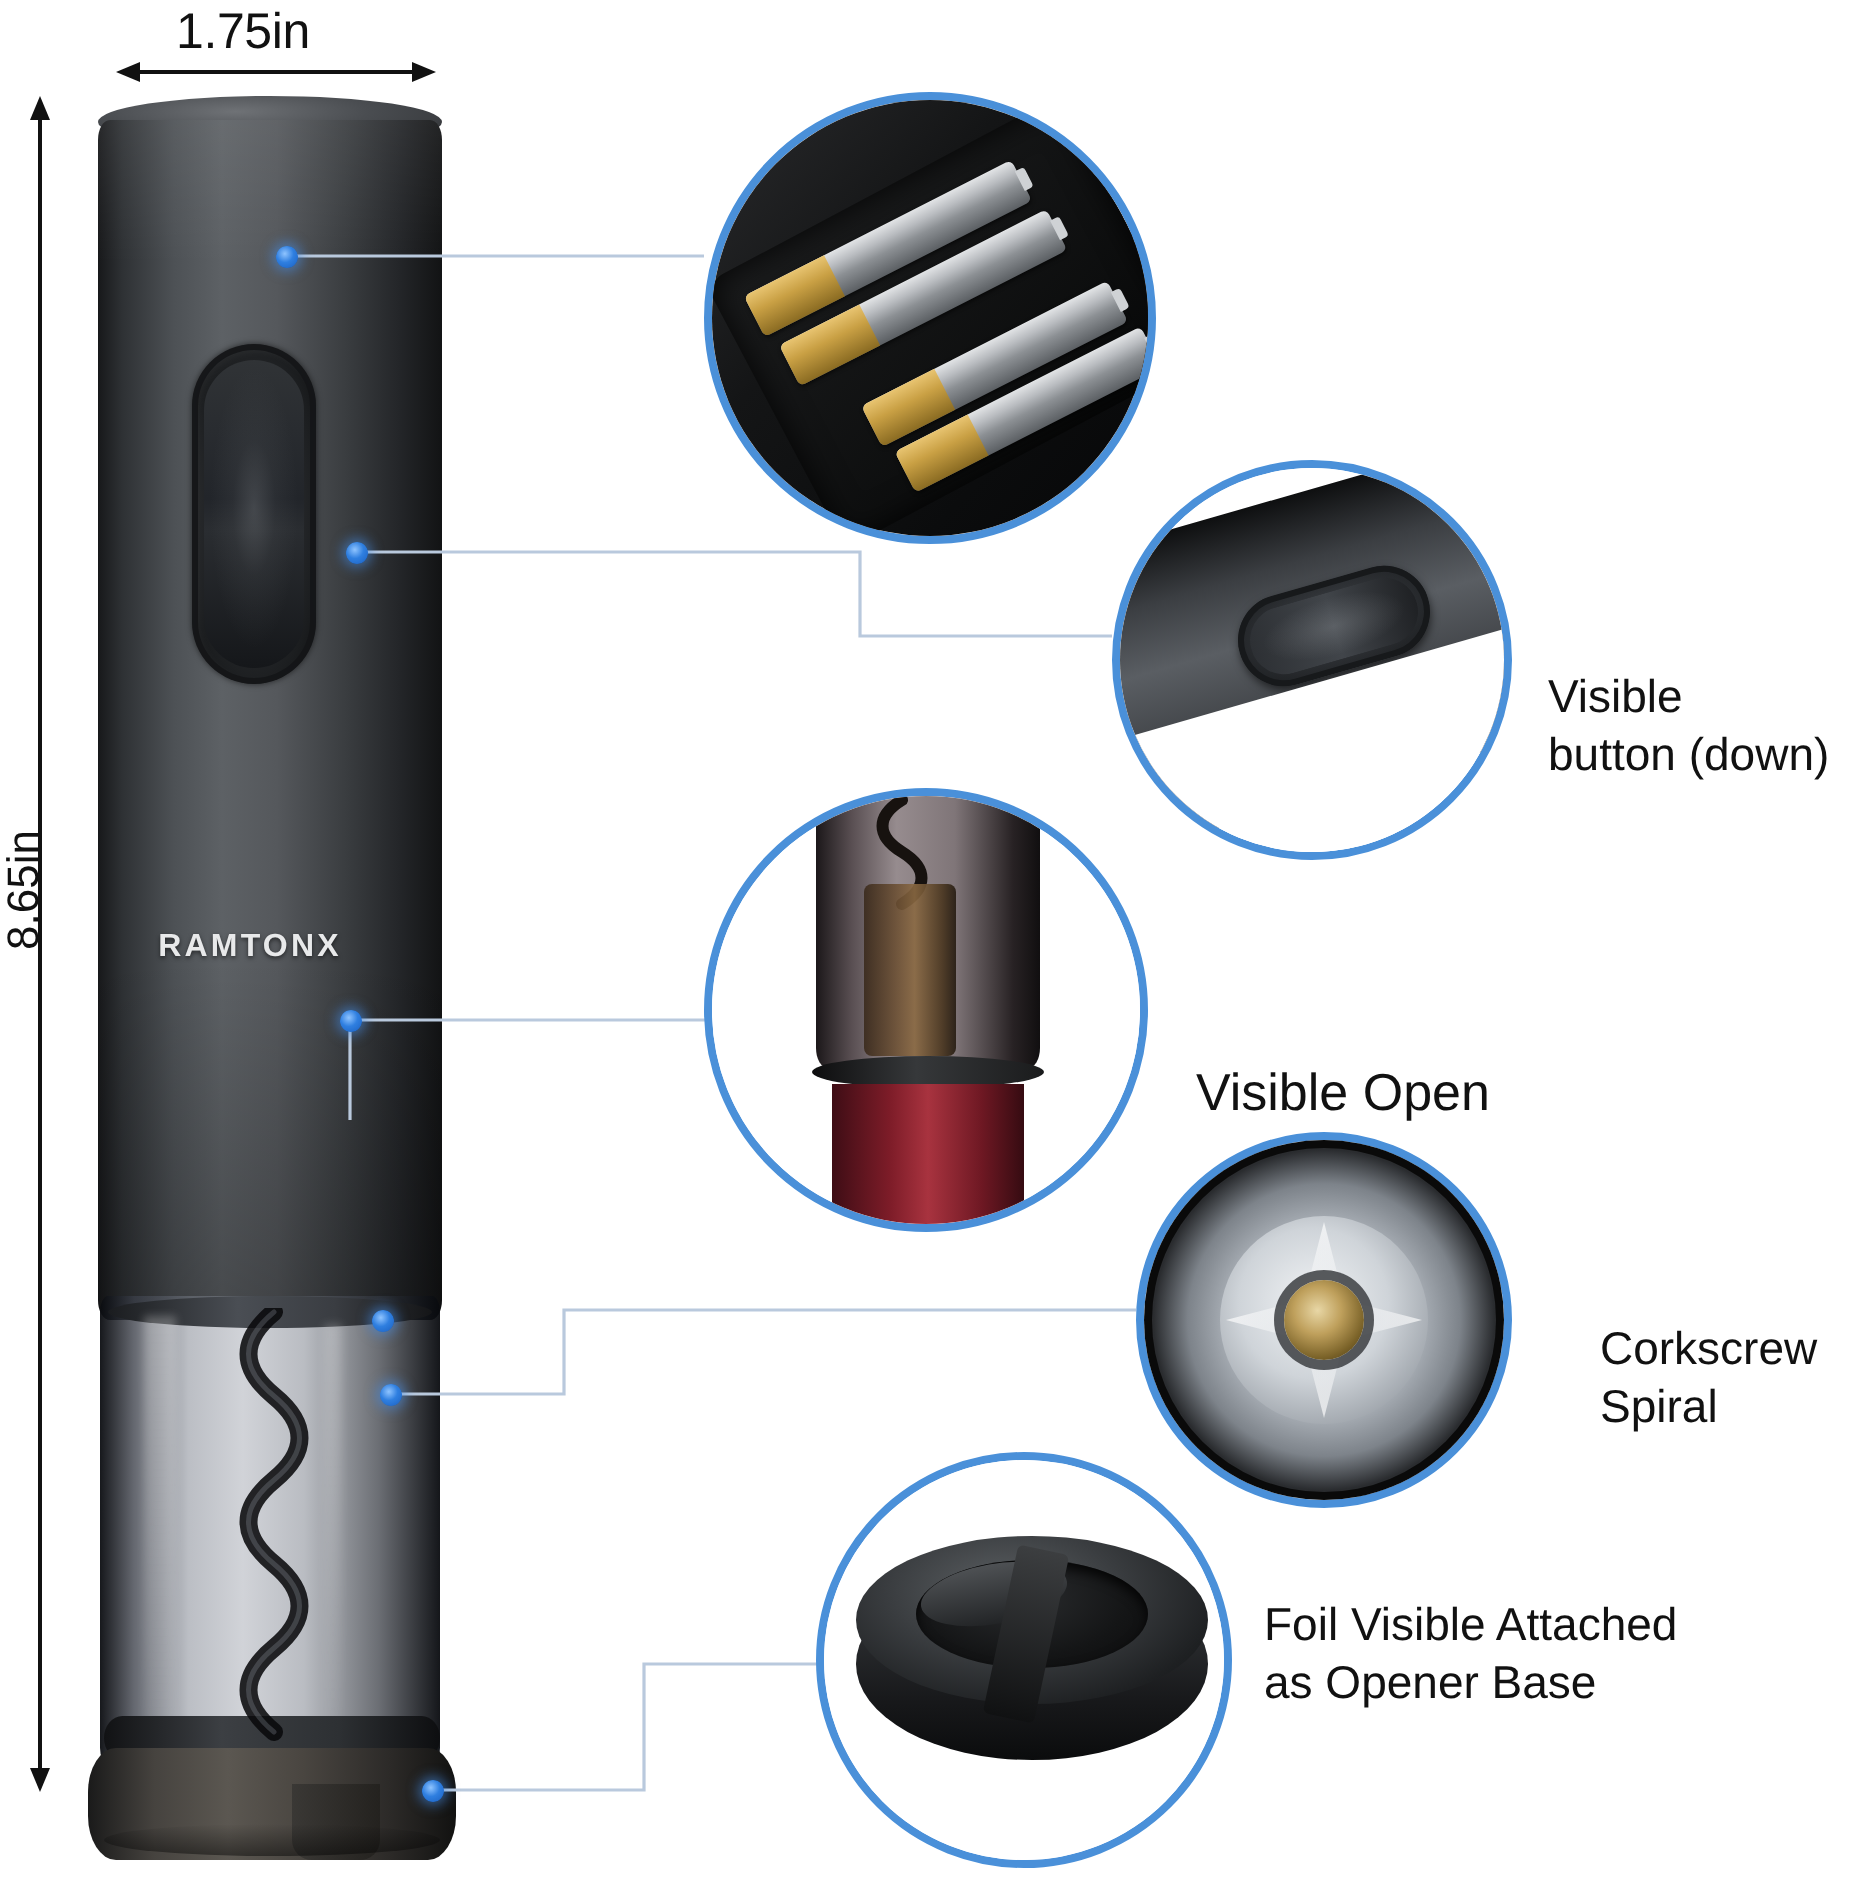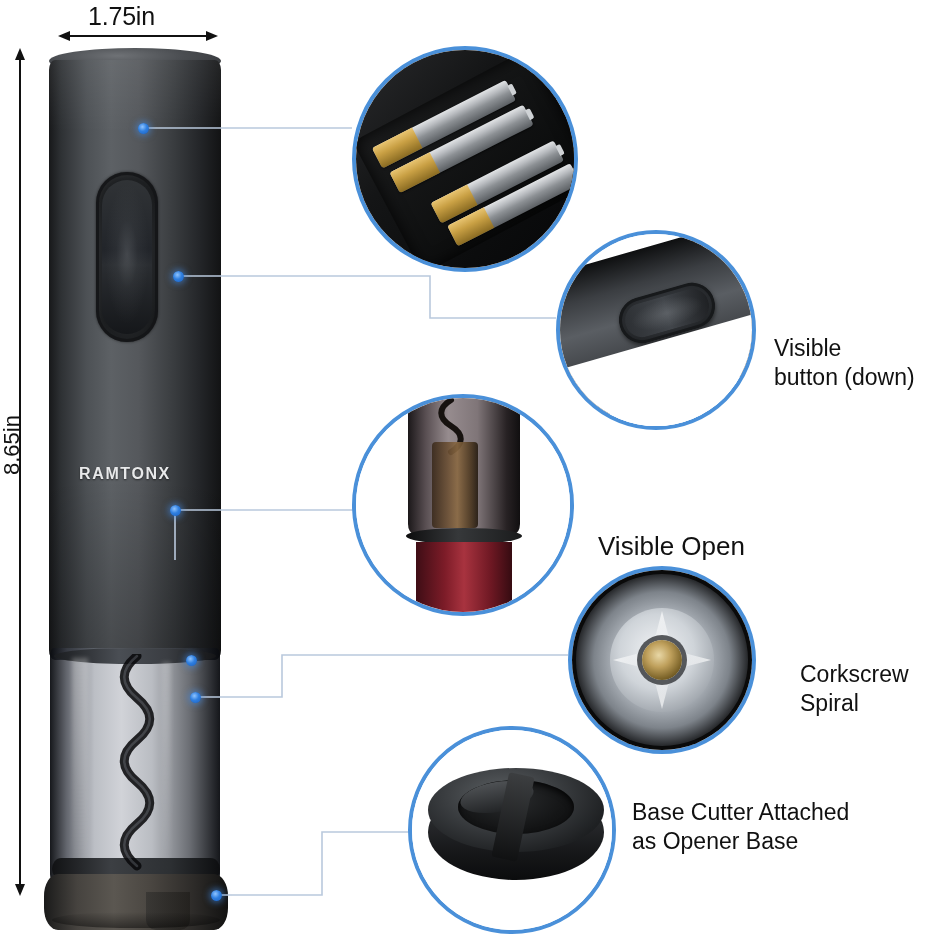--- a/index.html
+++ b/index.html
@@ -560,16 +560,16 @@
 
   <div class="callout" style="left:408px; top:726px; width:208px; height:208px;">
     <div class="inner fc-scene">
       <div class="fc-disc"></div>
       <div class="fc-disc-top"></div>
       <div class="fc-inner-ring"></div>
       <div class="fc-grip"></div>
       <div class="fc-blade-slot"></div>
     </div>
   </div>
-  <div class="caption" style="left:632px; top:798px;">Base Cutter Attached
+  <div class="caption" style="left:632px; top:798px;">Foil Visible Attached
 as Opener Base</div>
 
 </div>
 
 </body></html>

